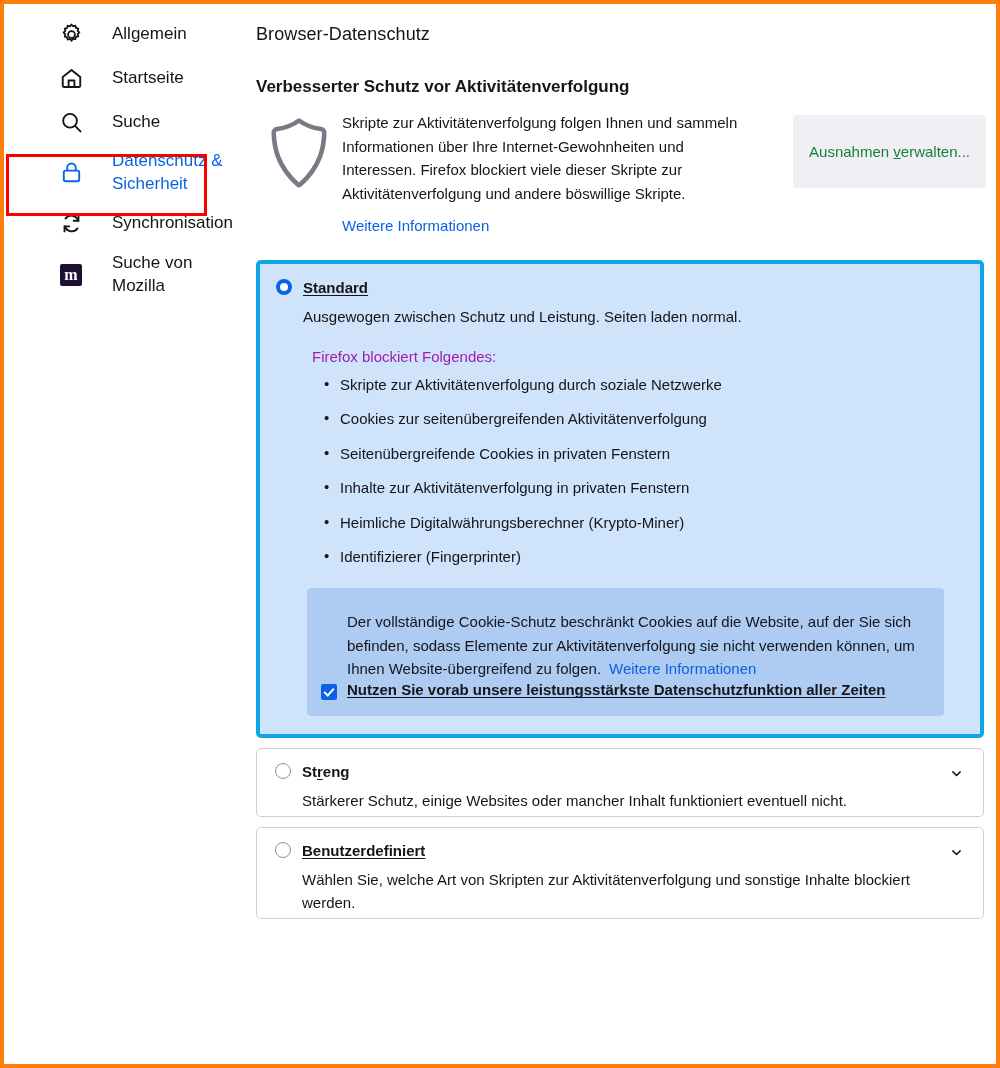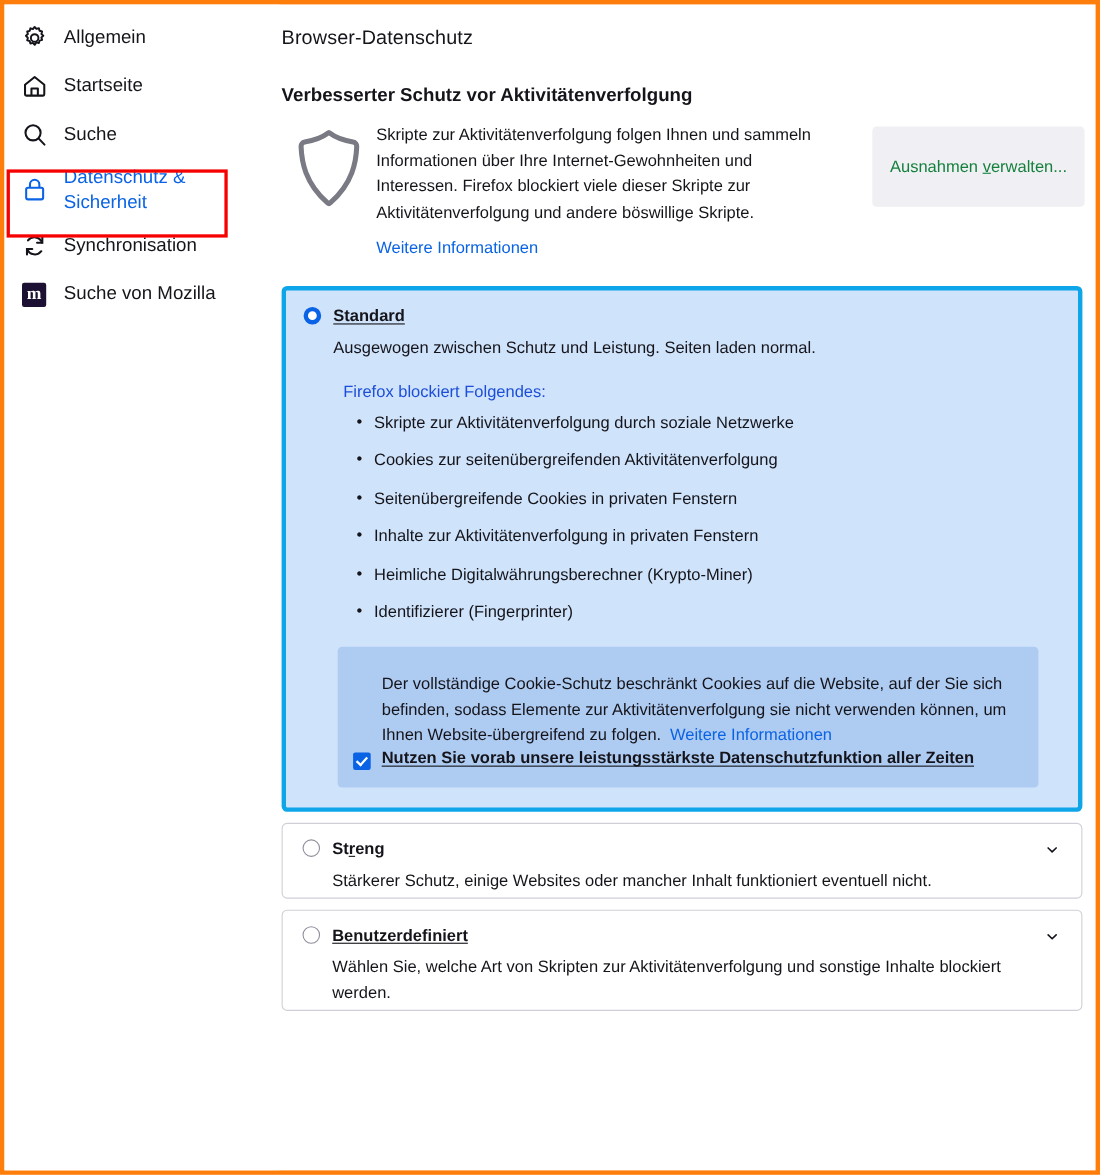--- a/index.html
+++ b/index.html
@@ -28,27 +28,28 @@
   #sidebar {
     width: 250px;
     flex: 0 0 250px;
     padding: 8px 0 0 0;
     background: #ffffff;
     position: relative;
   }
   .nav-item {
     display: flex;
     align-items: center;
-    gap: 14px;
+    gap: 28px;
     padding: 6px 12px 6px 14px;
     min-height: 44px;
     font-size: 17px;
     color: #15141a;
     cursor: default;
     line-height: 1.35;
+    margin-left: 40px;
   }
   .nav-item .nav-label { white-space: pre-line; }
   .nav-item.active { color: #0a63e4; }
   .nav-icon {
     width: 26px; height: 26px;
     flex: 0 0 26px;
     display: flex; align-items: center; justify-content: center;
   }
   .nav-icon svg { display: block; }
   
@@ -173,21 +174,21 @@
   .opt-desc {
     font-size: 15px;
     line-height: 1.55;
     margin-top: 9px;
     margin-left: 27px;
     color: #15141a;
   }
   #standard-blocks-intro {
     font-size: 15px;
     margin: 20px 0 0 36px;
-    color: #1d4ed8;
+    color: #a21caf;
   }
   #standard-blocked-list {
     margin: 10px 0 0 48px;
     padding: 0;
     list-style: none;
     font-size: 15px;
   }
   #standard-blocked-list li {
     position: relative;
     padding-left: 16px;

